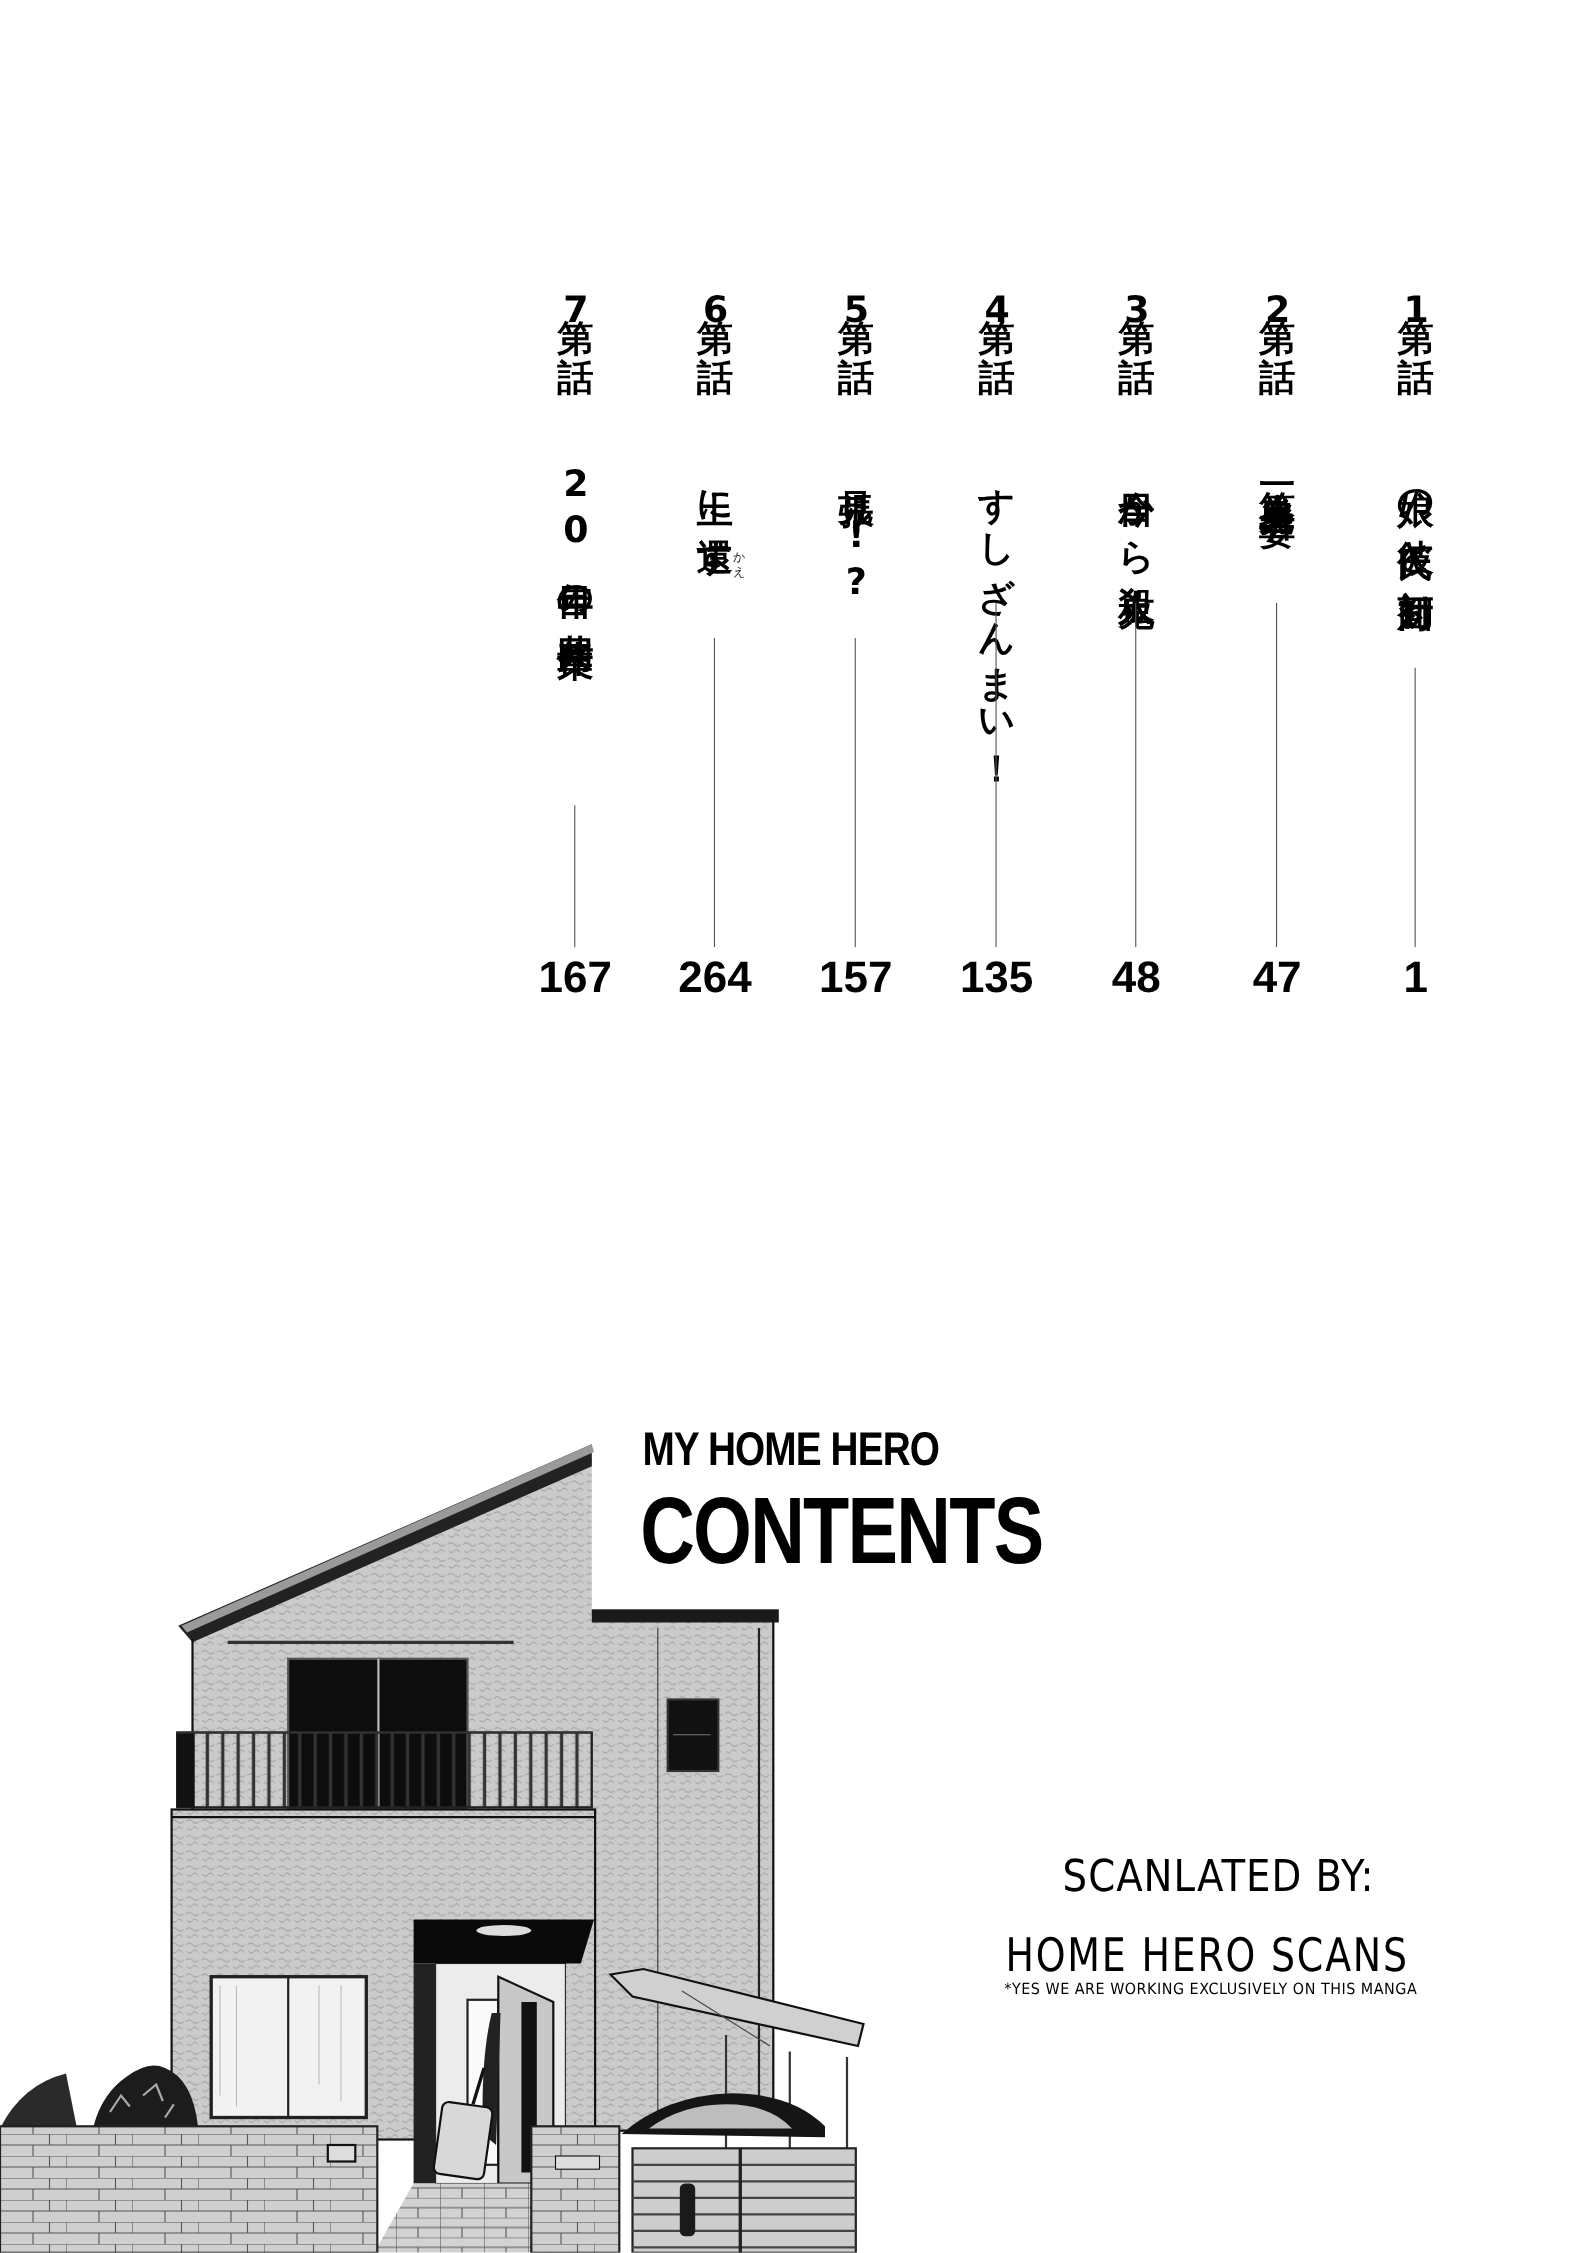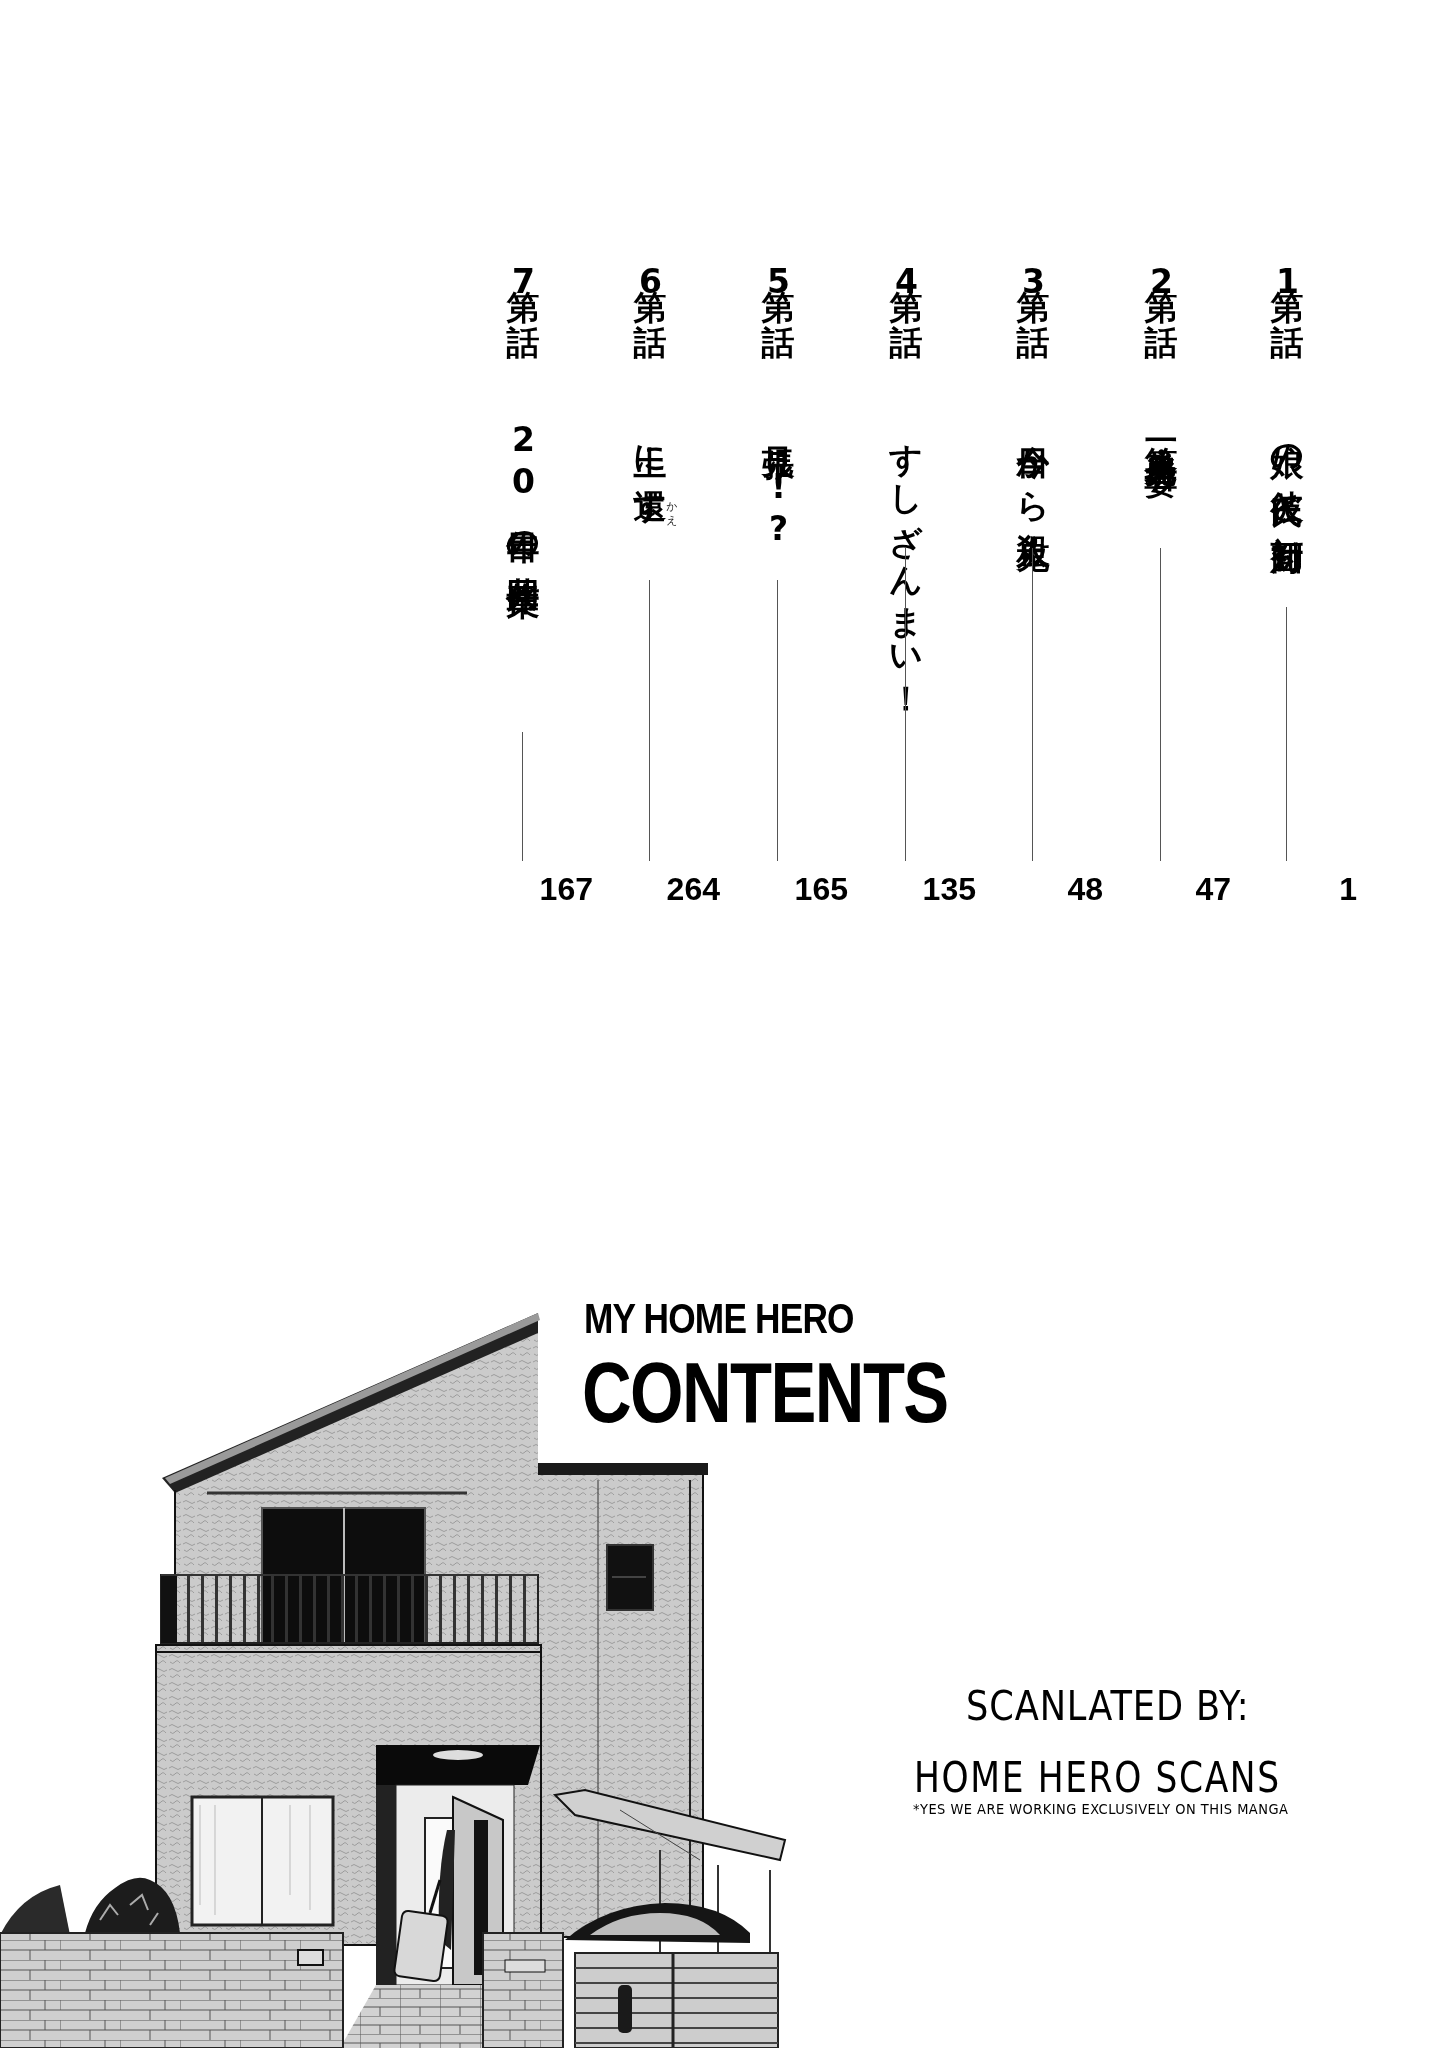--- a/index.html
+++ b/index.html
@@ -24,22 +24,22 @@
     font-family: "DejaVu Sans", sans-serif; font-weight: bold; font-size: 33px;
     line-height: 60px; letter-spacing: 3px;
   }
   .ruby {
     position: absolute; left: 44px; width: 14px;
     writing-mode: vertical-rl; text-orientation: upright;
     font-family: "DejaVu Sans", sans-serif; font-size: 11px; line-height: 14px; color: #222;
   }
   .toc-leader { position: absolute; left: 29px; width: 1px; background: #555; bottom: 48px; }
   .toc-page {
-    position: absolute; bottom: 0; left: -40px; width: 140px; text-align: right;
-    font-family: "Liberation Sans", sans-serif; font-weight: bold; font-size: 32px; line-height: 40px;
+    position: absolute; bottom: 0; left: -40px; width: 140px; text-align: center;
+    font-family: "Liberation Sans", sans-serif; font-weight: bold; font-size: 40px; line-height: 40px;
   }
 
   
   .series-title {
     position: absolute; left: 584px; top: 1294px;
     font-family: "Liberation Sans", sans-serif; font-weight: bold; font-size: 43px;
     letter-spacing: -1px; transform: scaleX(0.82); transform-origin: left top; line-height: 48px;
   }
   .contents-title {
     position: absolute; left: 582px; top: 1346px;
@@ -95,21 +95,21 @@
       <div class="toc-col" style="left: 906px;">
         <div class="toc-label"><span>第</span><span class="num">4</span><span>話</span></div>
         <div class="toc-title">すしざんまい！</div>
         <div class="toc-leader" style="top: 284px;"></div>
         <div class="toc-page">135</div>
       </div>
       <div class="toc-col" style="left: 778px;">
         <div class="toc-label"><span>第</span><span class="num">5</span><span>話</span></div>
         <div class="toc-title">見張り!?</div>
         <div class="toc-leader" style="top: 316px;"></div>
-        <div class="toc-page">165</div>
+        <div class="toc-page">157</div>
       </div>
       <div class="toc-col" style="left: 650px;">
         <div class="toc-label"><span>第</span><span class="num">6</span><span>話</span></div>
         <div class="toc-title">土に還す</div>
         <div class="ruby" style="top: 230px;">かえ</div>
         <div class="toc-leader" style="top: 316px;"></div>
         <div class="toc-page">264</div>
       </div>
       <div class="toc-col" style="left: 523px;">
         <div class="toc-label"><span>第</span><span class="num">7</span><span>話</span></div>

